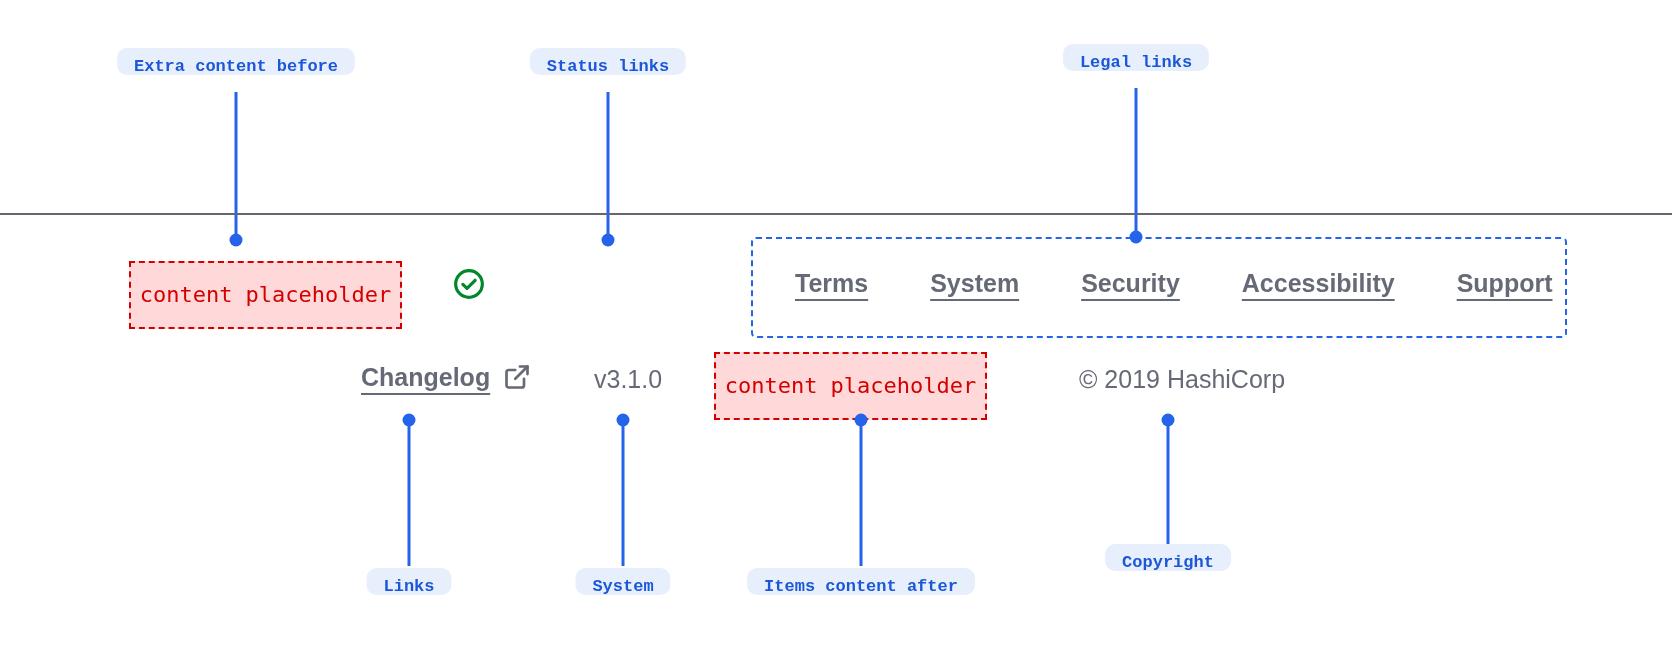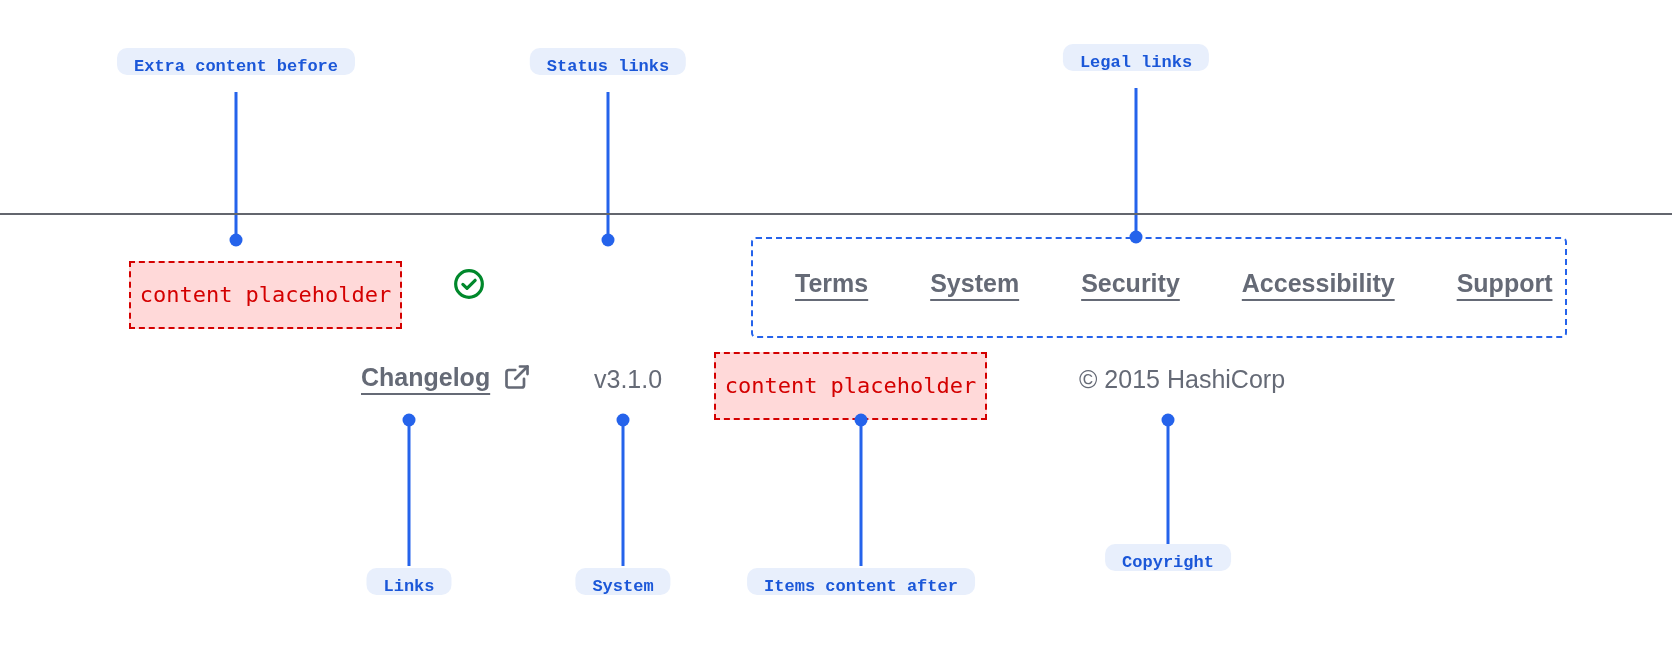--- a/index.html
+++ b/index.html
@@ -100,21 +100,21 @@
         <path d="M14.5 3H21v6.5" stroke="var(--text-gray)" stroke-width="2.3" stroke-linecap="round" stroke-linejoin="round"></path>
         <path d="M10.5 13.5 L21 3" stroke="var(--text-gray)" stroke-width="2.3" stroke-linecap="round" stroke-linejoin="round"></path>
       </svg>
     </span>
   </a>
 
   <span class="gray-text" style="position:absolute;left:594px;top:367px;">v3.1.0</span>
 
   <div class="placeholder" style="left:714px;top:352px;">content placeholder</div>
 
-  <span class="gray-text" style="position:absolute;left:1079px;top:367px;">© 2015 HashiCorp</span>
+  <span class="gray-text" style="position:absolute;left:1079px;top:367px;">© 2019 HashiCorp</span>
 
   <div class="dot" style="left:409px;top:420px;"></div>
   <div class="vline" style="left:409px;top:423px;height:143px;"></div>
   <div class="pill" style="left:409px;top:568px;text-align:right;">Links</div>
 
   <div class="dot" style="left:623px;top:420px;"></div>
   <div class="vline" style="left:623px;top:423px;height:143px;"></div>
   <div class="pill" style="left:623px;top:568px;">System</div>
 
   <div class="dot" style="left:861px;top:420px;"></div>

